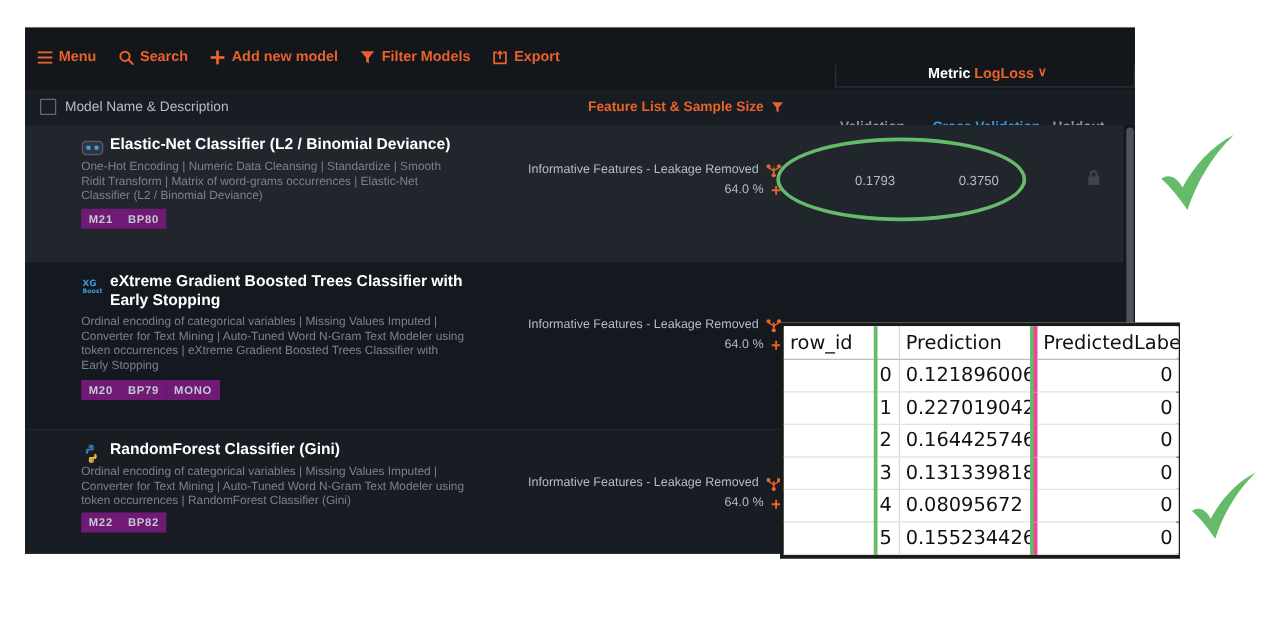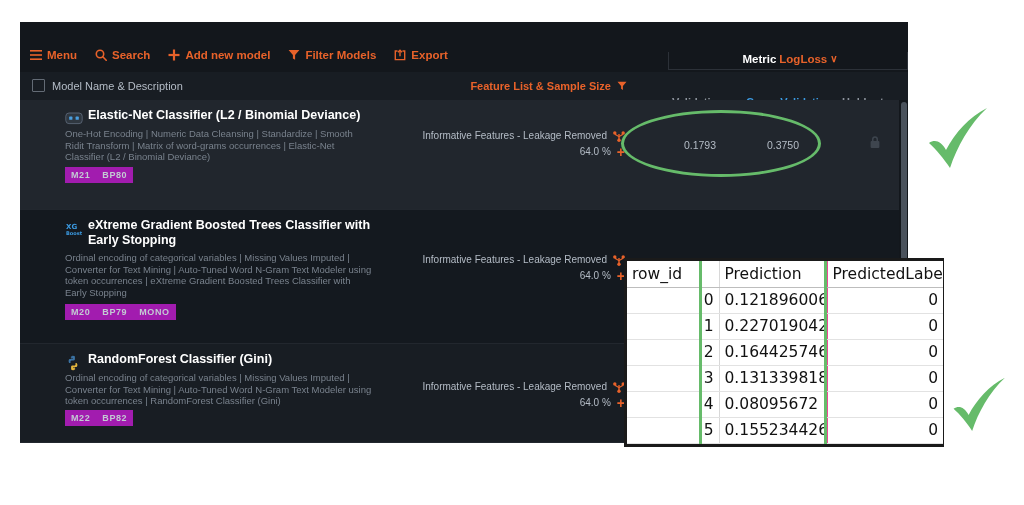--- a/index.html
+++ b/index.html
@@ -32,21 +32,21 @@
   .toolbar {
     position: absolute;
     left: 0; top: 0;
     width: 888px;
     height: 36px;
     background: #13171c;
   }
   .toolbar-left {
     position: absolute;
     left: 10px;
-    top: 27px;
+    top: 18px;
     display: flex;
     align-items: center;
     gap: 18px;
   }
   .tb-item {
     display: flex;
     align-items: center;
     gap: 5px;
     color: #e8622a;
     font-size: 11.5px;
@@ -203,21 +203,21 @@
   .mrow-tags {
     position: absolute;
     left: 45px;
     display: flex;
     gap: 0px;
   }
   .tag {
     font-size: 9px;
     font-weight: bold;
     color: #c3cad3;
-    background: #a21caf;
+    background: #701a75;
     padding: 3px 6px;
     letter-spacing: 0.6px;
   }
   .mrow-feat {
     position: absolute;
     right: 283px;
     text-align: left;
     font-size: 10px;
     color: #b4bcc6;
     line-height: 16px;
@@ -308,21 +308,21 @@
     height: 26px;
     box-sizing: border-box;
     background: #ffffff;
     font-weight: normal;
     border-bottom: 1px solid #e2e2e2;
     overflow: hidden;
     white-space: nowrap;
   }
   .sheet th { border-bottom: 1px solid #bdbdbd; }
   .sheet .c-rowid { width: 92px;  text-align: right; }
-  .sheet .c-pred  { width: 108px; text-align: left;  border-left: 1px solid #d8d8d8; border-right: 1px solid #ec4899; }
+  .sheet .c-pred  { width: 108px; text-align: left;  border-left: 1px solid #d8d8d8; border-right: 5px solid #ec4899; }
   .sheet .c-label { width: 116px; text-align: right; }
   .sheet th.c-rowid { text-align: left; }
   .sheet th.c-pred  { text-align: left; }
   .sheet th.c-label { text-align: left; }
   .sheet td.c-pred  { text-align: right; padding-right: 20px; }
   .sheet-col-hl {
     position: absolute;
     left: 72px;
     top: 0;
     width: 128px;

